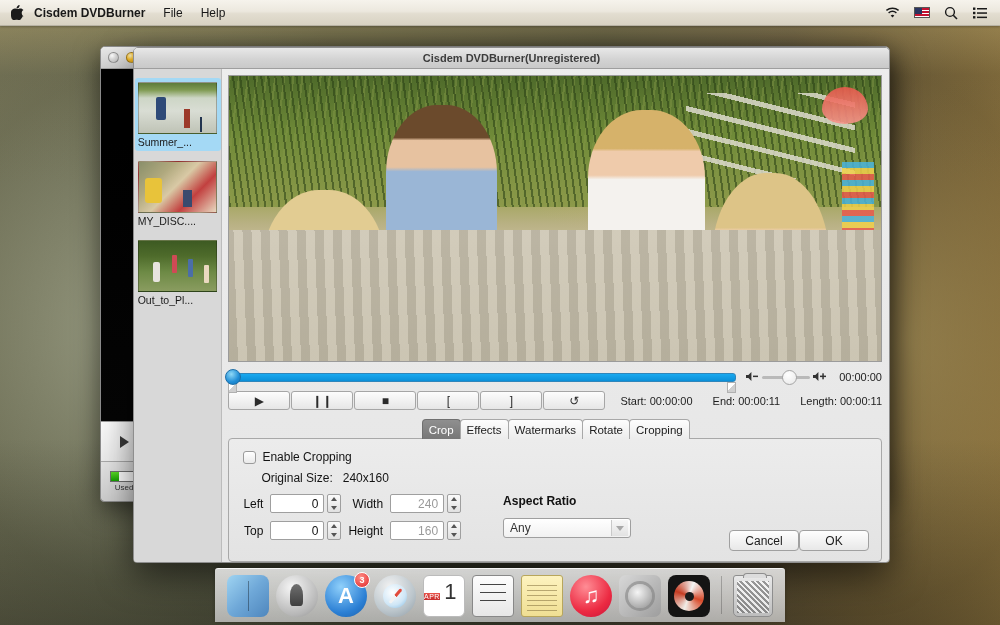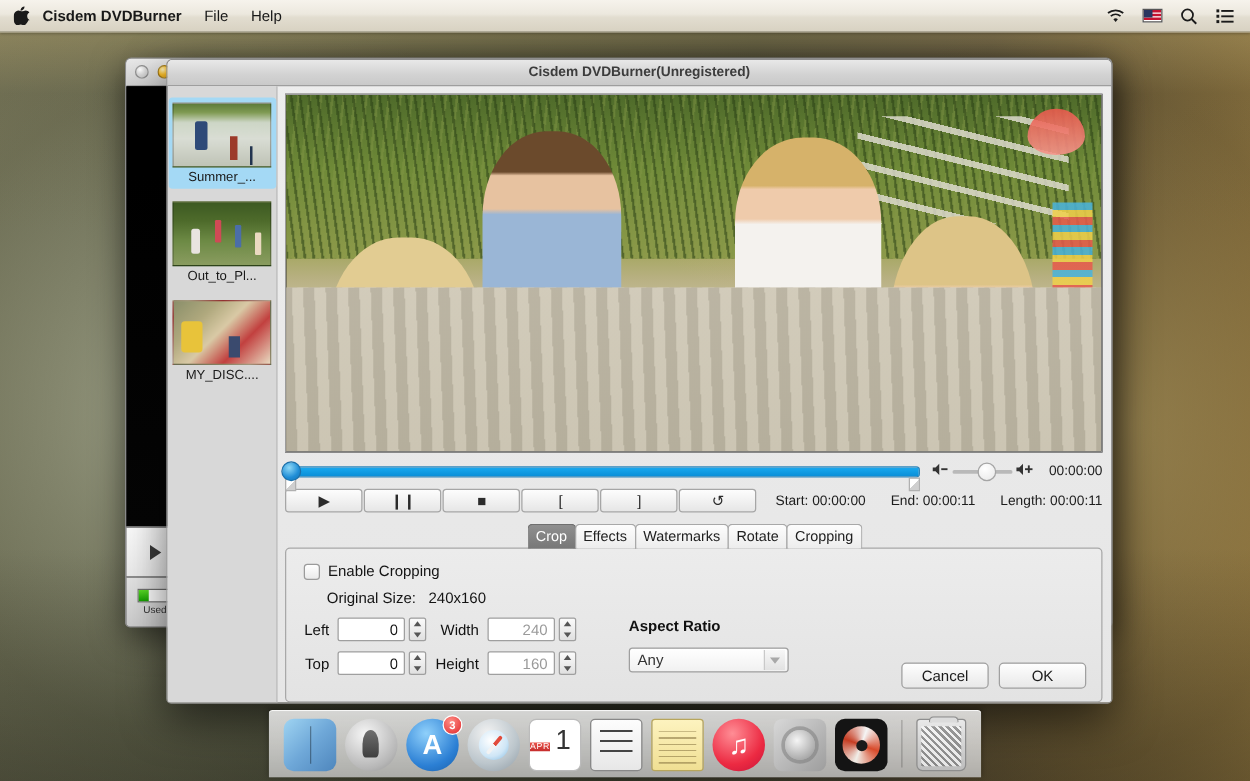--- a/index.html
+++ b/index.html
@@ -114,21 +114,21 @@
     border-bottom:1px solid #9e9e9e; position:relative;
   }
   #dialog .dtitle { text-align:center; line-height:21px; font-size:11px; color:#3c3c3c; font-weight:bold;border-radius:8px; }
   #dialog .content { position:absolute; left:0; top:21px; right:0; bottom:0; display:flex; }
 
   
   .rail { width:107px; background:#d8d8d8; border-right:1px solid #bcbcbc; padding:9px 0 0 0; }
   .thumb-item { width:86px; margin:0 auto 6px auto; padding:4px 3px 3px 3px; border-radius:3px; }
   .thumb-item.sel { background:#a4d9f5; }
   .thumb-pic { width:79px; height:52px; margin:0 auto; border:1px solid rgba(0,0,0,.25); overflow:hidden; position:relative; }
-  .thumb-label { text-align:center; font-size:10.5px; color:#1a1a1a; margin-top:2px; white-space:nowrap; overflow:hidden; }
+  .thumb-label { font-size:10.5px; color:#1a1a1a; margin-top:2px; white-space:nowrap; overflow:hidden; }
 
   .pic-a { background:
       linear-gradient(180deg,#5d7b3a 0%,#7f9a52 14%,#cdd6c6 30%,#d9ddd4 56%,#bfc3b6 100%); }
   .pic-a:after{content:"";position:absolute;left:22%;top:28%;width:13%;height:46%;background:#2e4a78;border-radius:2px;
       box-shadow:26px 10px 0 -2px #9c3a2a, 40px 16px 0 -4px #22344f;}
   .pic-b { background:linear-gradient(180deg,#3d5a22 0%,#4e6b2b 30%,#6d8a45 62%,#8a9c60 100%); }
   .pic-b:after{content:"";position:absolute;left:18%;top:42%;width:9%;height:40%;background:#e8e4df;border-radius:2px;
       box-shadow:18px -8px 0 -1px #cf4a55, 34px -4px 0 -1px #4b6ea8, 50px 2px 0 -1px #ead9c0;}
   .pic-c { background:linear-gradient(135deg,#8a8f6a 0%,#b0a97e 28%,#d9c9a5 48%,#c2403f 70%,#e8d9c0 100%); }
   .pic-c:after{content:"";position:absolute;left:8%;top:32%;width:22%;height:50%;background:#e8c33a;border-radius:3px;
@@ -245,21 +245,21 @@
   .aspect .lbl { font-size:12px; font-weight:bold; color:#111; }
   .selectbox { margin-top:10px; width:128px; height:20px; border:1px solid #9f9f9f; border-radius:3px;
       background:linear-gradient(180deg,#ffffff,#f1f1f1); display:flex; align-items:center;
       padding-left:6px; font-size:12px; color:#333; position:relative; }
   .selectbox .arrow { position:absolute; right:2px; top:1px; width:17px; height:16px;
       background:linear-gradient(180deg,#f7f7f7,#e2e2e2); border-left:1px solid #c9c9c9;
       display:flex; align-items:center; justify-content:center; }
   .selectbox .arrow i { width:0;height:0;border-left:4px solid transparent;border-right:4px solid transparent;border-top:5px solid #a8a8a8; }
 
   
-  .actions { position:absolute; right:12px; bottom:10px; display:flex; gap:8px; }
+  .actions { position:absolute; right:12px; bottom:10px; display:flex; }
   .abtn { width:70px; height:21px; border:1px solid #a0a0a0; border-radius:4px;
       background:linear-gradient(180deg,#fefefe,#e8e8e8); font-size:12px; color:#1a1a1a;
       display:flex; align-items:center; justify-content:center; }
 
   
   #dock {
     position:absolute; left:50%; transform:translateX(-50%); bottom:3px; z-index:70;
     height:54px; padding:0 12px; display:flex; align-items:flex-end; gap:7px;
     background:linear-gradient(180deg, rgba(250,250,250,.82), rgba(205,205,205,.78));
     border-top:1px solid rgba(255,255,255,.9);
@@ -413,26 +413,26 @@
     <div class="dtitle">Cisdem DVDBurner(Unregistered)</div>
   </div>
   <div class="content">
 
     <div class="rail">
       <div class="thumb-item sel">
         <div class="thumb-pic pic-a"></div>
         <div class="thumb-label">Summer_...</div>
       </div>
       <div class="thumb-item">
+        <div class="thumb-pic pic-c"></div>
+        <div class="thumb-label">MY_DISC....</div>
+      </div>
+      <div class="thumb-item">
         <div class="thumb-pic pic-b"></div>
         <div class="thumb-label">Out_to_Pl...</div>
-      </div>
-      <div class="thumb-item">
-        <div class="thumb-pic pic-c"></div>
-        <div class="thumb-label">MY_DISC....</div>
       </div>
     </div>
 
     <div class="main">
 
       <div class="video">
         <div class="vimg">
           <span class="vrail"></span>
           <span class="vkite"></span>
           <span class="vstrip"></span>

